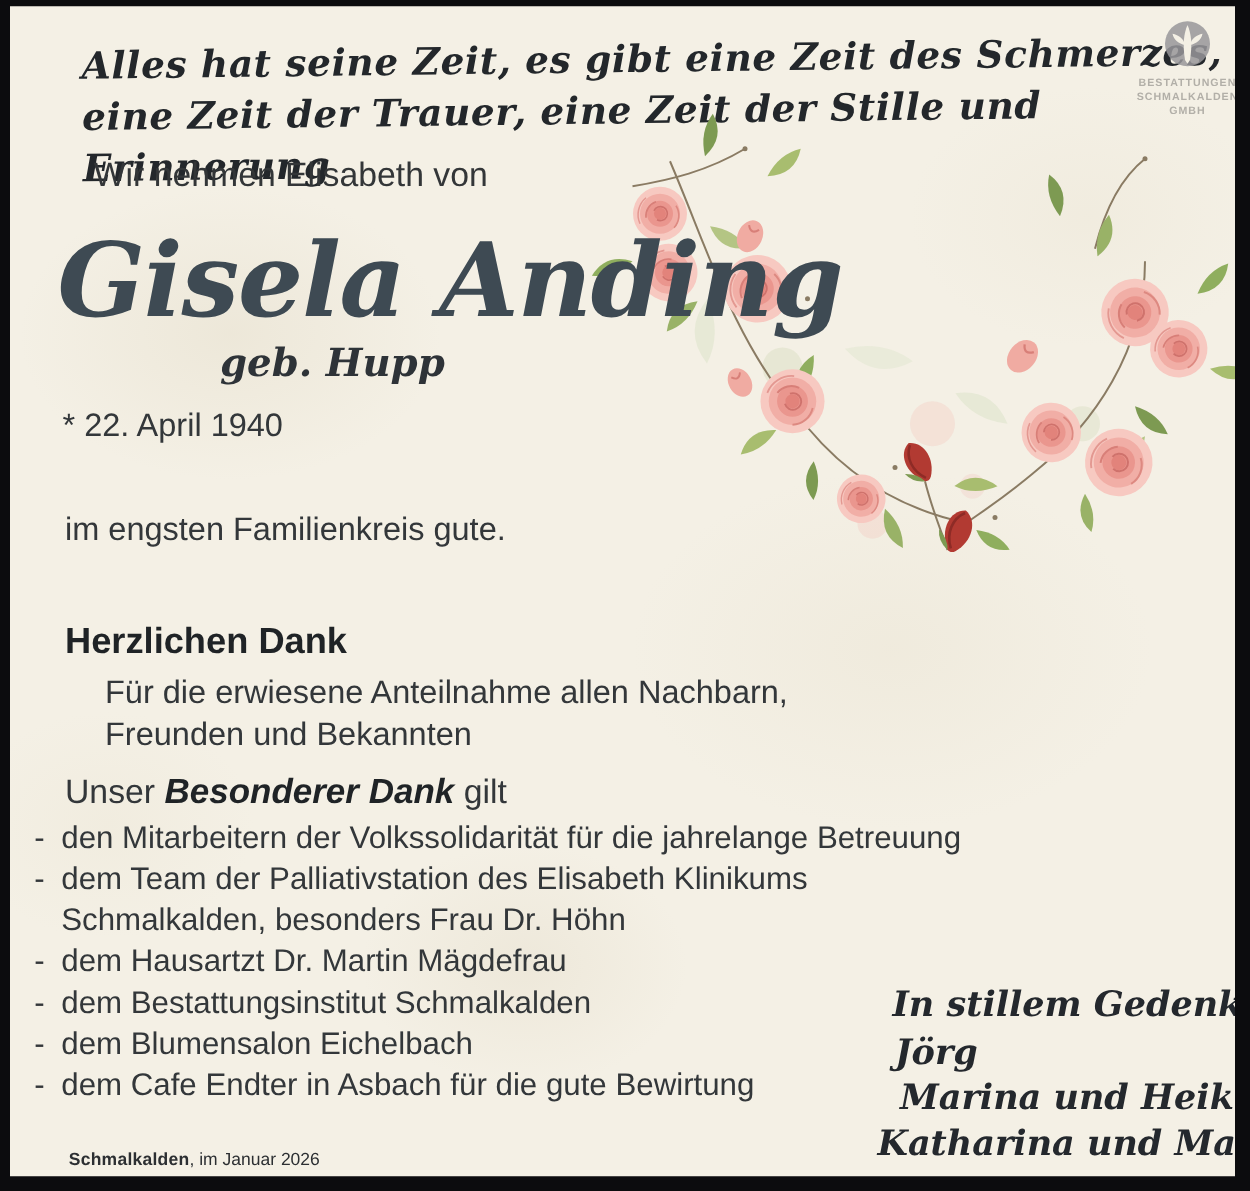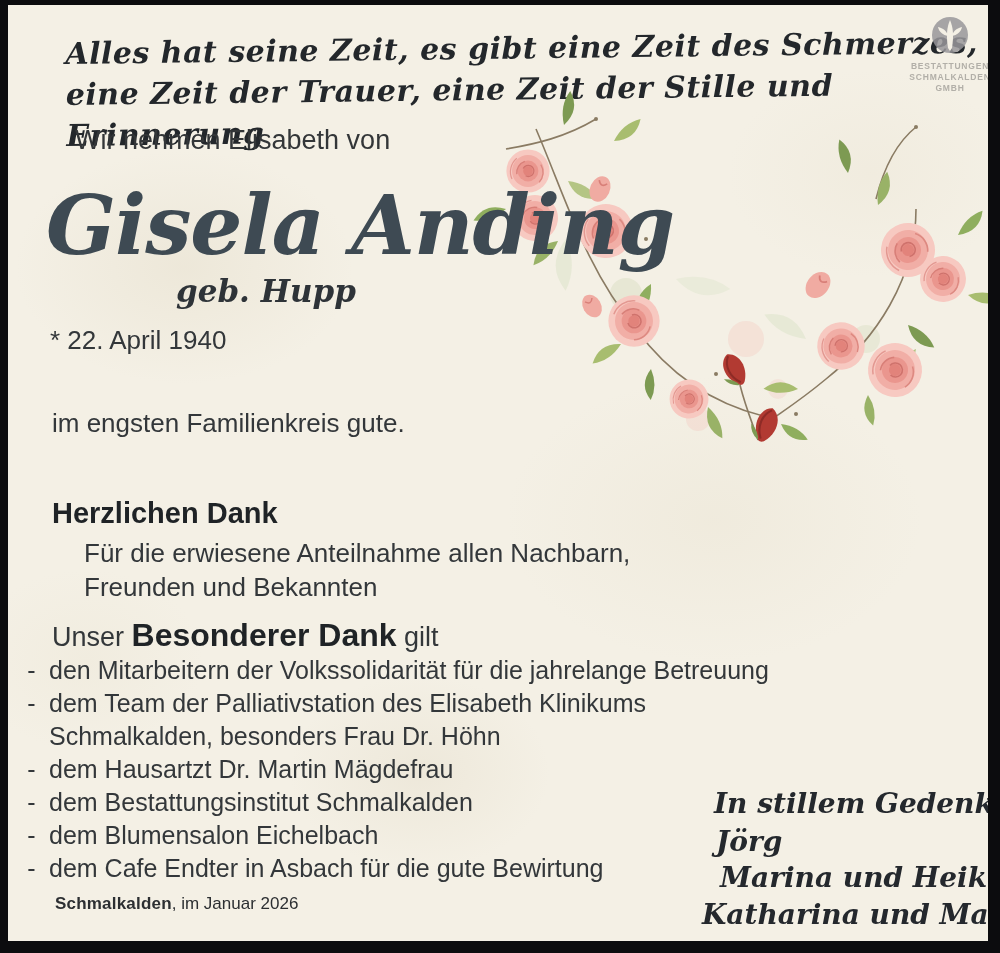--- a/index.html
+++ b/index.html
@@ -41,34 +41,34 @@
   .bdate{left:42px;}
   .ddate{left:295px;}
 
   .para{font-size:26px;line-height:34px;color:#33373a;}
   .funeral{left:44px;top:401px;}
 
   .thanks-h{left:44px;top:492px;font-size:29px;font-weight:700;color:#1f2326;}
   .thanks-p{left:44px;top:531px;margin-left:32px;}
 
   .special{left:44px;top:612px;font-size:27px;color:#33373a;}
-  .special b{font-size:32px;color:#1f2326;}
+  .special b{font-size:28px;color:#1f2326;font-style:italic;}
 
   .tlist{left:0;top:649px;width:900px;font-size:25px;line-height:33px;color:#33373a;}
   .li{display:flex;align-items:flex-start;}
   .li .dash{width:41px;padding-left:6px;box-sizing:border-box;text-align:center;flex:0 0 41px;}
   .li .txt{flex:1;}
 
   .memoriam{font-size:28px;color:#24282d;font-weight:700;white-space:nowrap;}
   .mem1{left:706px;top:782px;}
   .mem2{left:708px;top:820px;}
   .mem3{left:712px;top:856px;}
   .mem4{left:694px;top:893px;}
 
-  .footer{left:47px;top:889px;font-size:17px;color:#2c2f32;}
+  .footer{left:47px;top:914px;font-size:14px;color:#2c2f32;}
   .footer b{letter-spacing:.2px;}
 
   .garland{left:438px;top:84px;}
 </style>
 </head>
 <body>
 
 <div class="paper">
 
   <div class="abs quote script">

